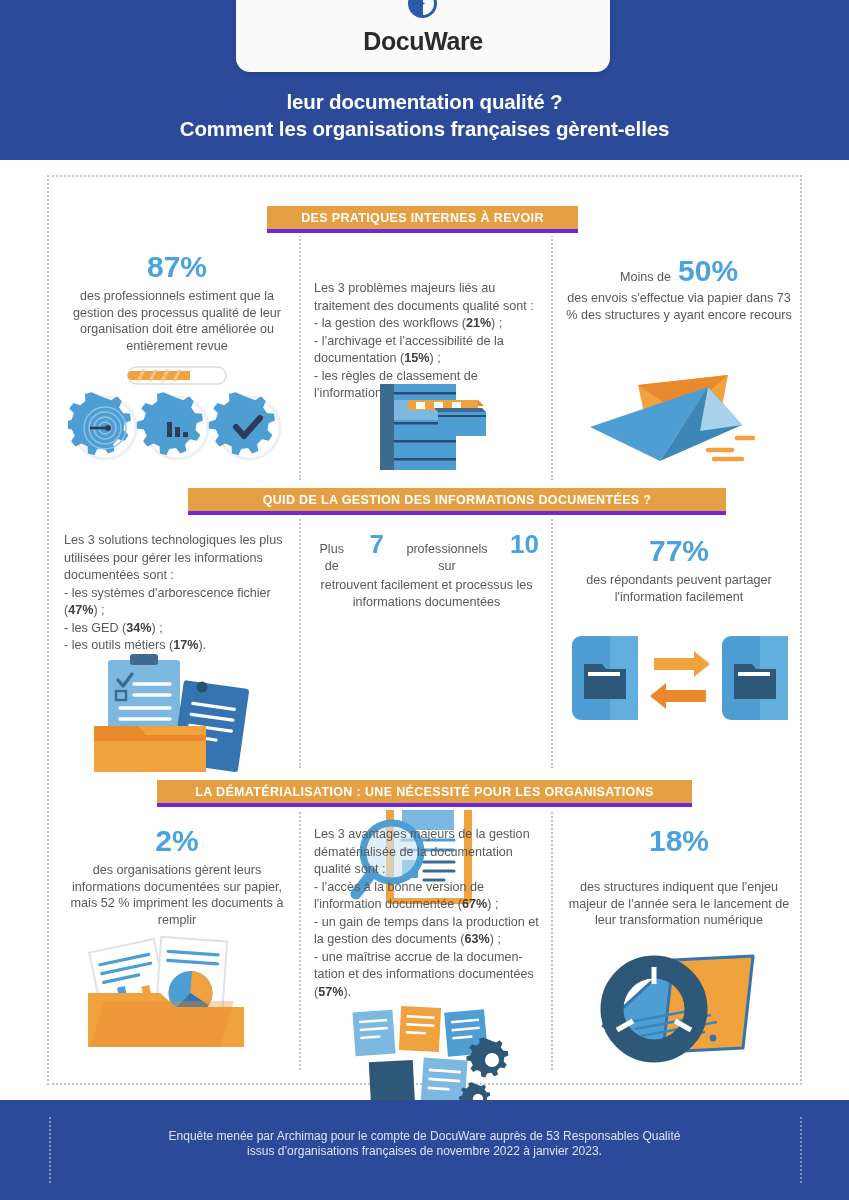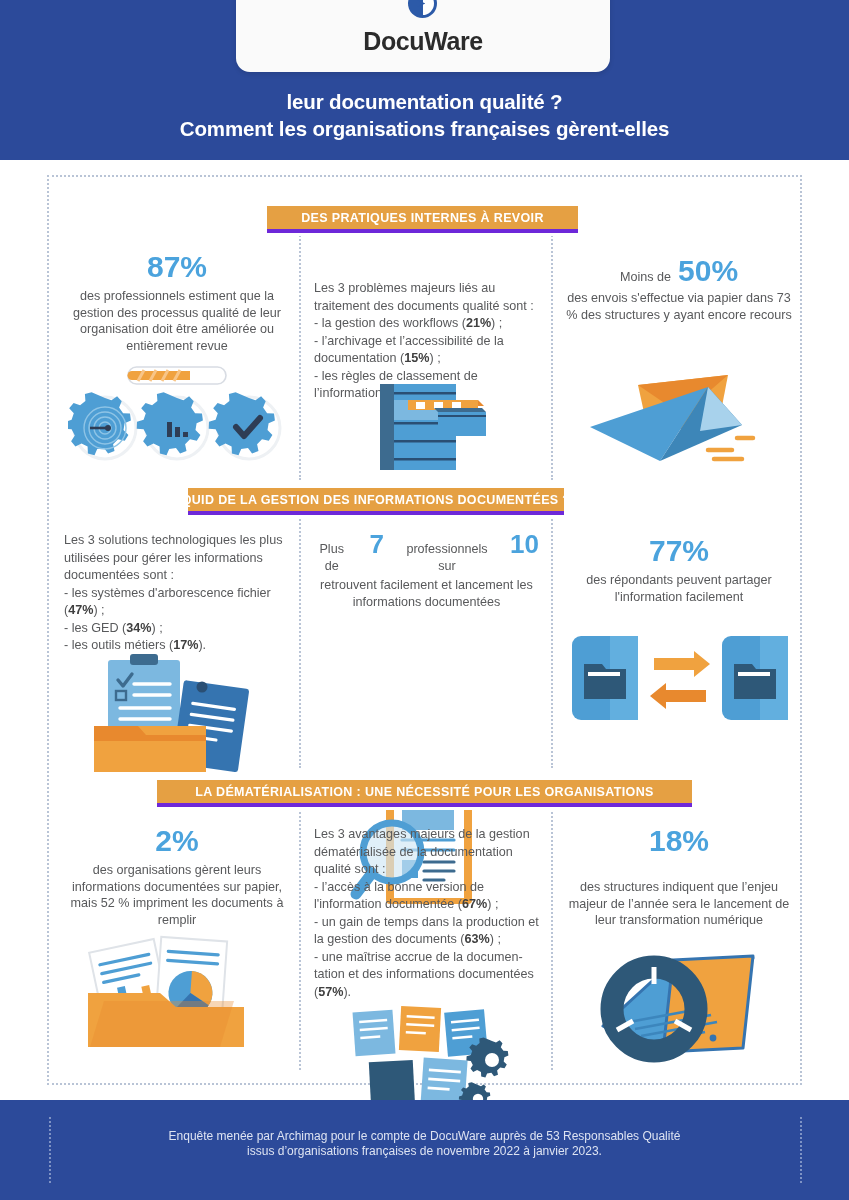--- a/index.html
+++ b/index.html
@@ -286,21 +286,21 @@
       <path d="M70 96 L118 22 L152 60 Z" fill="#3d86b8"></path>
       <path d="M118 22 L152 60 L110 66 Z" fill="#a8d2ec"></path>
       <g stroke="#f0a23f" stroke-width="4.5" stroke-linecap="round">
         <line x1="118" y1="85" x2="142" y2="85"></line>
         <line x1="124" y1="94" x2="152" y2="94"></line>
         <line x1="147" y1="73" x2="163" y2="73"></line>
       </g>
     </svg>
 
     <div class="band-white" style="left:175px; top:322px; width:500px;"></div>
-    <div class="banner" style="left:188px; top:328px; width:376px;">QUID DE LA GESTION DES INFORMATIONS DOCUMENTÉES ?</div>
+    <div class="banner" style="left:188px; top:328px; width:538px;">QUID DE LA GESTION DES INFORMATIONS DOCUMENTÉES ?</div>
 
     <div class="col txt-left" style="left:64px; top:372px; width:224px;">
       <div>Les 3 solutions technologiques les plus utilisées pour gérer les informations documentées sont :</div>
       <div><span>- les systèmes d'arborescence fichier (</span><span class="pct">47%</span><span>) ;</span></div>
       <div><span>- les GED (</span><span class="pct">34%</span><span>) ;</span></div>
       <div><span>- les outils métiers (</span><span class="pct">17%</span><span>).</span></div>
     </div>
     <svg class="col" style="left:80px; top:490px;" width="200" height="130" viewBox="0 0 200 130">
       <rect x="28" y="10" width="72" height="92" rx="3" fill="#7cb8e0"></rect>
       <rect x="50" y="4" width="28" height="11" rx="3" fill="#3d6b8f"></rect>
@@ -325,21 +325,21 @@
       <path d="M14 76 h44 l8 9 h60 v6 h-112 z" fill="#e8892e"></path>
     </svg>
 
     <div class="col txt-center" style="left:314px; top:376px; width:225px;">
       <div style="display:flex;align-items:baseline;justify-content:center;gap:20px;">
         <span>Plus de</span>
         <span class="big b30">7</span>
         <span>professionnels sur</span>
         <span class="big b30">10</span>
       </div>
-      <div style="margin-top:3px;">retrouvent facilement et lancement les informations documentées</div>
+      <div style="margin-top:3px;">retrouvent facilement et processus les informations documentées</div>
     </div>
     <svg class="col" style="left:348px; top:620px;" width="150" height="140" viewBox="0 0 150 140">
       <rect x="38" y="12" width="86" height="112" rx="4" fill="#f0a23f"></rect>
       <rect x="46" y="20" width="70" height="98" fill="#ffffff"></rect>
       <rect x="66" y="4" width="30" height="14" rx="4" fill="#3d6b8f"></rect>
       <rect x="54" y="30" width="52" height="20" fill="#7cb8e0"></rect>
       <g stroke="#4e9ed4" stroke-width="3.2" stroke-linecap="round">
         <line x1="54" y1="60" x2="106" y2="60"></line>
           <line x1="54" y1="70" x2="106" y2="70"></line>
       </g>

